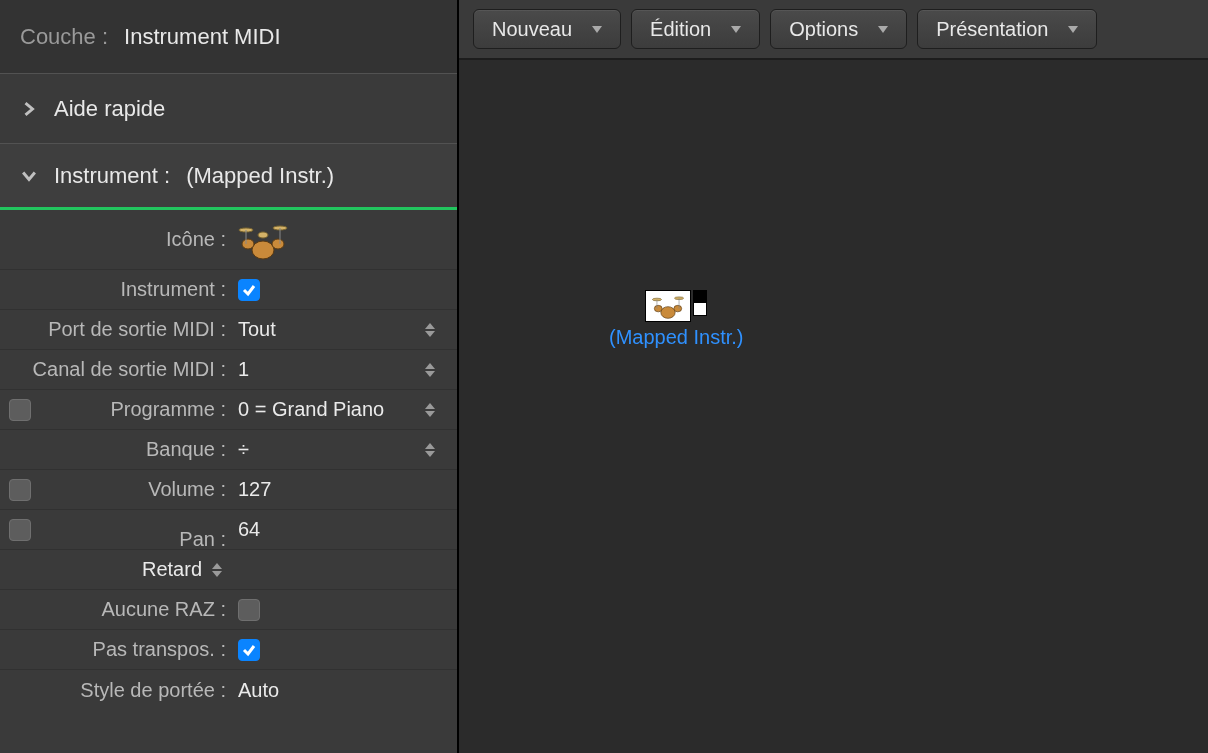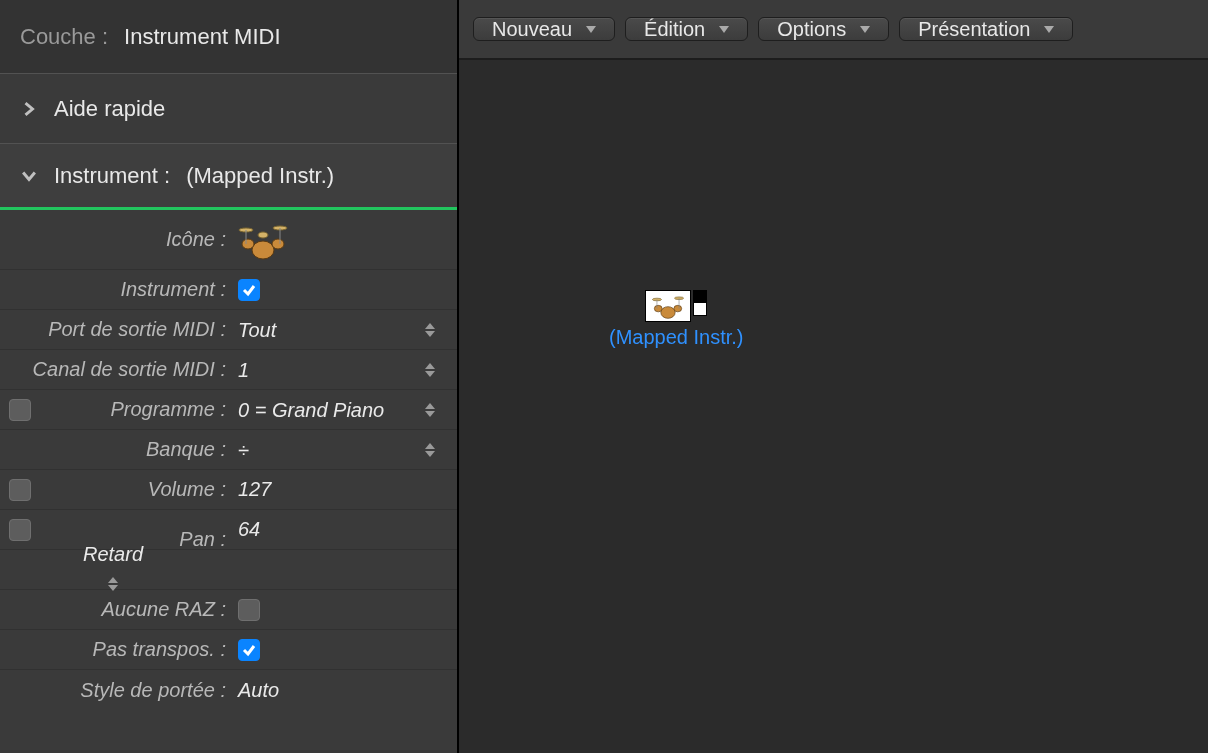--- a/index.html
+++ b/index.html
@@ -11,51 +11,51 @@
   .hdr { height:70px; display:flex; align-items:center; padding:0 20px; font-size:22px; border-bottom:1px solid #525252; gap:16px; }
   .hdr-aide { background:#3a3a3a; }
   .hdr-couche { background:#333333; height:74px; }
   .hdr-instr { background:#3e3e3e; height:66px; border-bottom:3px solid #22c55e;}
   .chev { width:18px; height:18px; display:inline-flex; align-items:center; justify-content:center; }
   .chev svg { width:14px; height:14px; stroke:#c0c0c0; stroke-width:2.5; fill:none; }
   .label-dim { color:#9a9a9a; }
   .label-bright { color:#e8e8e8; }
   
   .props { display:flex; flex-direction:column; }
-  .prow { height:40px; display:flex; align-items:center; border-bottom:1px solid #313131; padding-right:12px;font-style:italic; }
+  .prow { height:40px; display:flex; align-items:center; border-bottom:1px solid #313131; padding-right:12px; }
   .prow.tall { height:60px; }
   .pkeycell { width:232px; display:flex; align-items:center; justify-content:flex-end; gap:10px; padding-right:6px;}
   .precheck { width:40px; display:flex; justify-content:center; align-items:center;}
   .pkey { color:#b8b8b8; font-size:20px; text-align:right; white-space:nowrap;}
-  .pval { flex:1; display:flex; align-items:flex-end; gap:4px; padding-left:6px;}
+  .pval { flex:1; display:flex; align-items:center; gap:4px; padding-left:6px;}
   .pval .val { color:#eaeaea; font-size:20px; }
   .checkbox { width:22px; height:22px; border-radius:4px; background:#5d5d5d; border:1px solid #6f6f6f; display:inline-flex; align-items:center; justify-content:center;}
   .checkbox.checked { background:#0a84ff; border-color:#0a84ff;}
   .checkbox.checked svg { width:14px; height:14px; stroke:#fff; stroke-width:3; fill:none;}
   .stepper { width:18px; height:24px; display:inline-flex; flex-direction:column; justify-content:center; align-items:center; gap:2px; margin-left:auto; margin-right:6px;}
   .stepper span { width:0; height:0; border-left:5px solid transparent; border-right:5px solid transparent;}
   .stepper .up { border-bottom:6px solid #9a9a9a;}
   .stepper .dn { border-top:6px solid #9a9a9a;}
   .drum-icon { width:50px; height:40px; position:relative; }
   
   .drum-icon svg { width:100%; height:100%;}
   
   .toolbar { height:60px; display:flex; align-items:center; padding:8px 14px; gap:10px; background:#3a3a3a; border-bottom:2px solid #1d1d1d;}
-  .tbtn { background:linear-gradient(#4a4a4a,#3c3c3c); border:1px solid #1e1e1e; border-radius:6px; height:24px; padding:0 18px; font-size:20px; color:#e8e8e8; display:flex; align-items:center; gap:12px; box-shadow:0 1px 0 rgba(255,255,255,0.07) inset;}
+  .tbtn { background:linear-gradient(#4a4a4a,#3c3c3c); border:1px solid #1e1e1e; border-radius:6px; height:40px; padding:0 18px; font-size:20px; color:#e8e8e8; display:flex; align-items:center; gap:18px; box-shadow:0 1px 0 rgba(255,255,255,0.07) inset;}
   .tbtn .caret { width:0; height:0; border-left:5px solid transparent; border-right:5px solid transparent; border-top:7px solid #aaa; margin-left:2px;}
   .canvas { flex:1; position:relative; background:#2b2b2b; }
   .obj { position:absolute; left:150px; top:230px; display:flex; flex-direction:column; align-items:center; gap:4px;}
   .obj-row { display:flex; align-items:flex-start; gap:2px;}
   .obj-icon { width:46px; height:32px; background:#fff; border:1px solid #000; display:flex; align-items:center; justify-content:center;}
   .obj-icon svg{ width:40px; height:26px;}
   .flag { width:14px; height:26px; display:flex; flex-direction:column;}
   .flag-top{ height:13px; background:#000;}
   .flag-bot{ height:13px; background:#fff; border:1px solid #000; border-top:none;}
   .obj-label { color:#2f91ff; font-size:20px; }
-  .retard-row .pkeycell{ width:232px; justify-content:flex-end;flex-direction:column;}
+  .retard-row .pkeycell{ width:232px; justify-content:flex-end;}
   .retard-val{ font-weight:500;}
 </style>
 </head>
 <body>
 
 <div class="app">
 
   <div class="sidebar">
 
     <div class="hdr hdr-couche">

